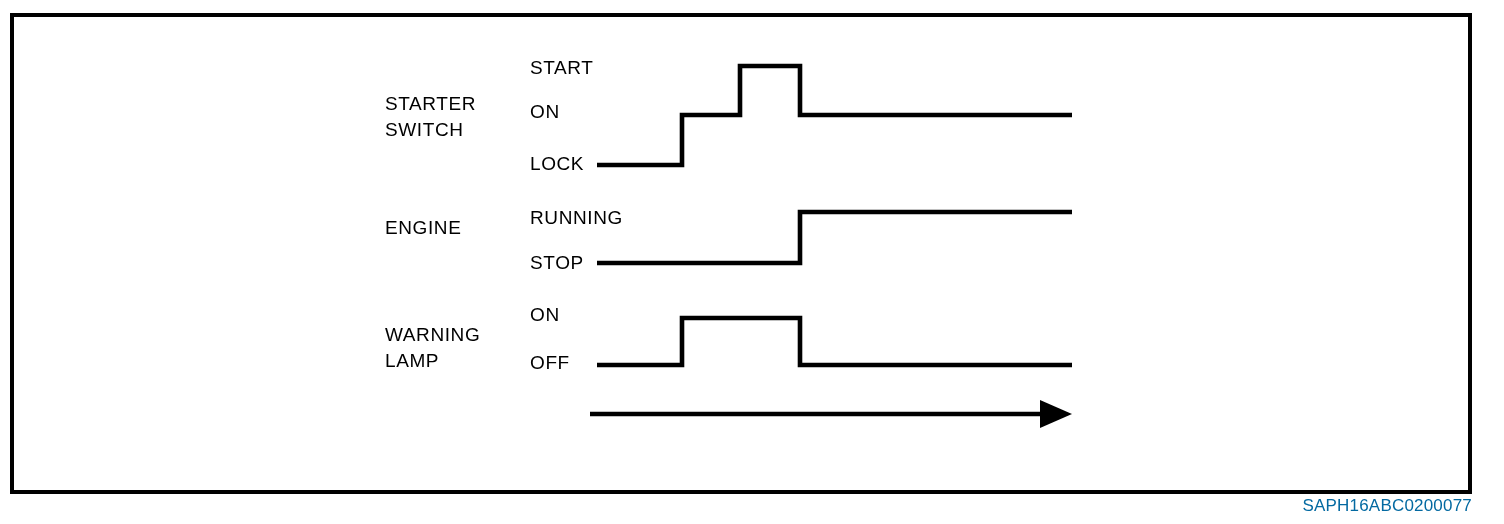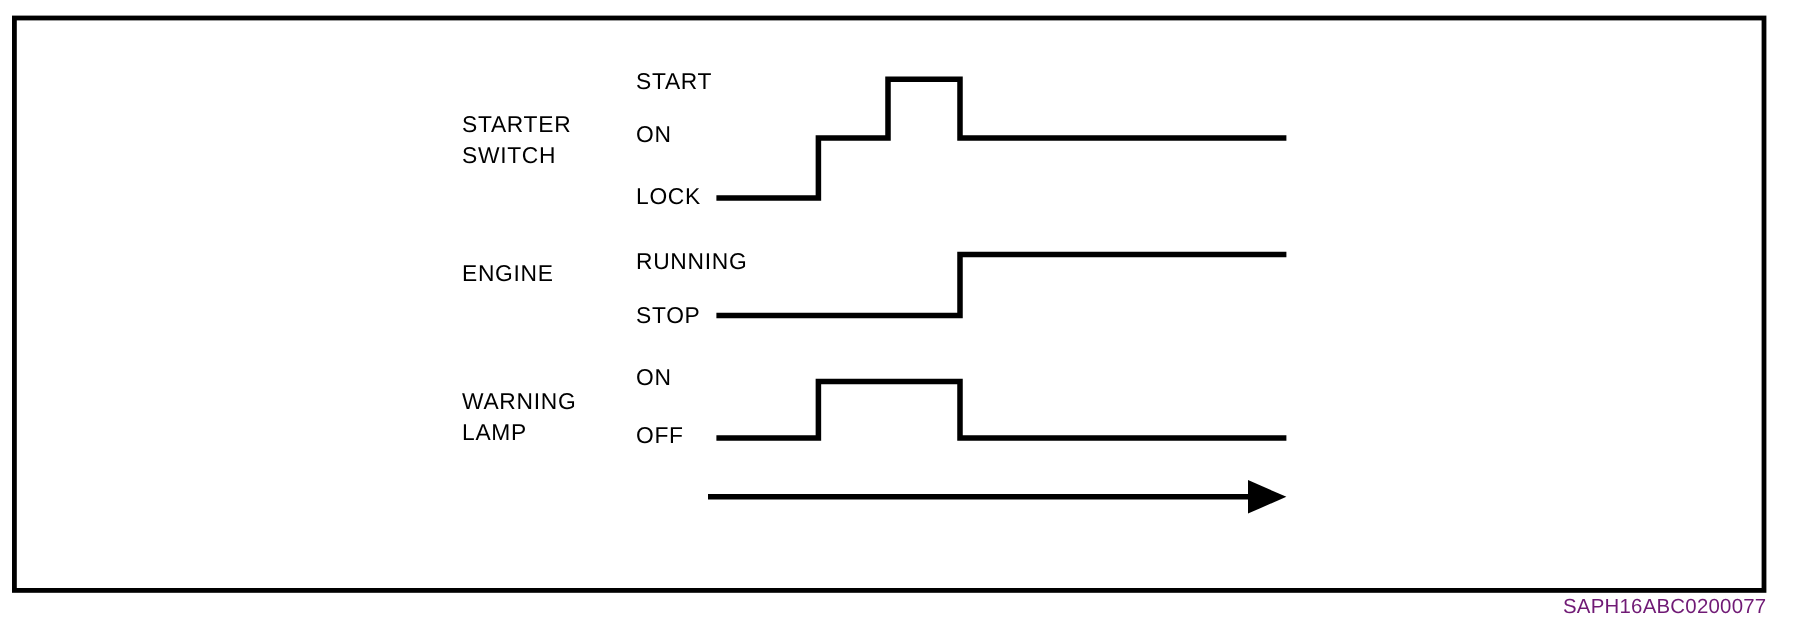--- a/index.html
+++ b/index.html
@@ -67,21 +67,21 @@
     fill: #000000;
     stroke: none;
   }
   .caption-text {
     position: absolute;
     right: 32px;
     top: 496px;
     font-family: "Liberation Sans", sans-serif;
     font-size: 17px;
     letter-spacing: 0.2px;
-    color: #701a75;
+    color: #0369a1;
     white-space: nowrap;
   }
 </style>
 </head>
 <body>
 
 <div id="figure-root">
 
   <div class="frame-box"></div>
 

